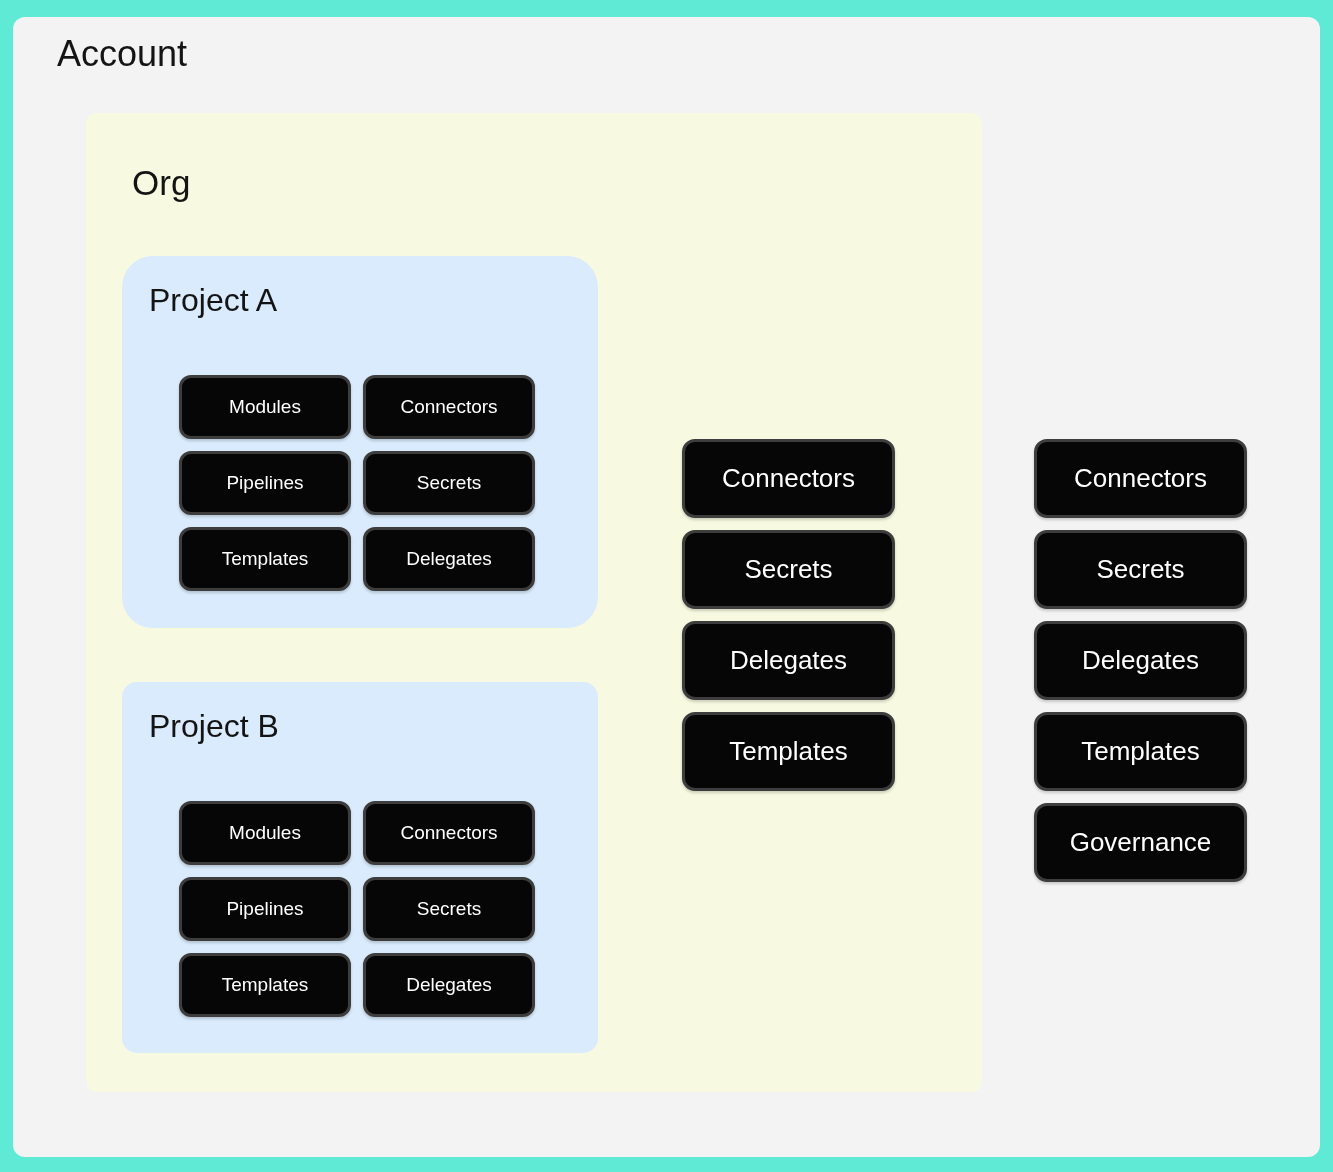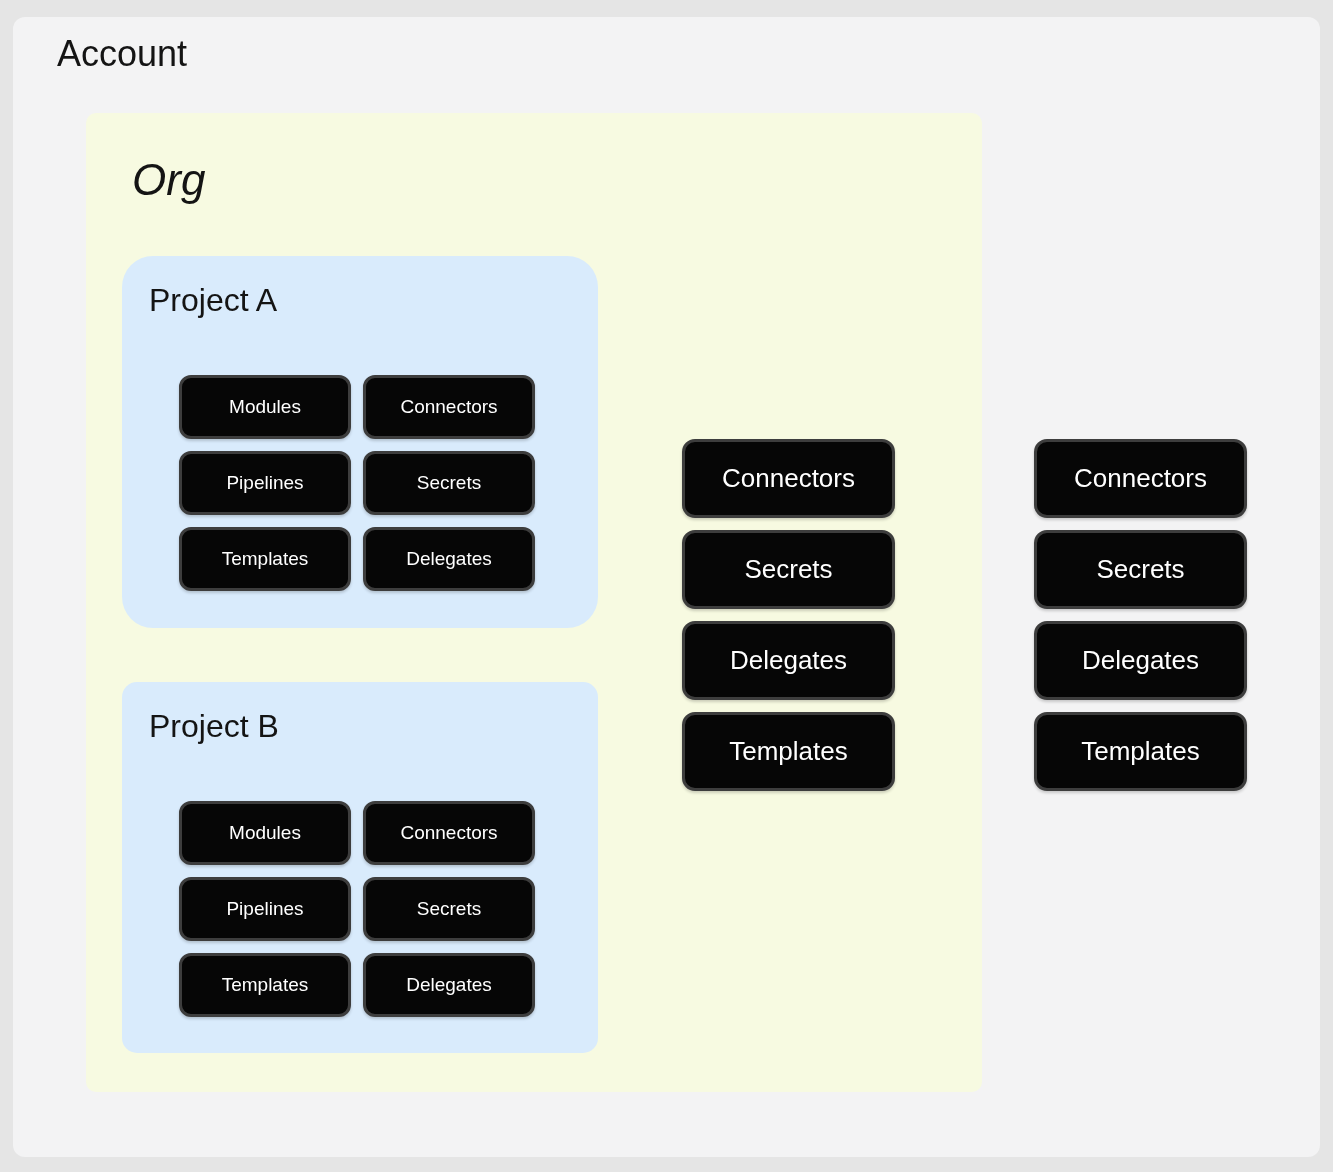--- a/index.html
+++ b/index.html
@@ -3,21 +3,21 @@
 <meta charset="utf-8">
 <style>
   * { box-sizing: border-box; margin: 0; padding: 0; }
   html, body { background: #ffffff; }
   body { font-family: "Liberation Sans", "DejaVu Sans", sans-serif; }
 
   .page {
     position: relative;
     width: 1333px;
     height: 1172px;
-    background: #e5e5e5;
+    background: #5eead4;
     overflow: hidden;
   }
 
   .account-box {
     position: absolute;
     left: 13px; top: 17px;
     width: 1307px; height: 1140px;
     background: var(--account_bg, #f3f3f4);
     border-radius: 12px;
   }
@@ -30,21 +30,21 @@
   }
   .account-title { position: absolute; left: 44px; top: 16px; font-size: 36px; }
 
   .org-box {
     position: absolute;
     left: 73px; top: 96px;
     width: 896px; height: 979px;
     background: var(--org_bg, #f7fae1);
     border-radius: 10px;
   }
-  .org-title { position: absolute; left: 46px; top: 42px; font-size: 44px; font-style: italic; }
+  .org-title { position: absolute; left: 46px; top: 50px; font-size: 35px; }
 
   .project {
     position: absolute;
     left: 36px;
     width: 476px; height: 372px;
     background: var(--project_bg, #d9ebfc);
     border-radius: 8px;
   }
   .project-a { top: 143px; border-radius: 31px; }
   .project-b { top: 569px; height: 371px; border-radius: 15px; }
@@ -150,16 +150,17 @@
     <div class="pill-col account-pills">
 
         <div class="pill pill-lg">Connectors</div>
 
         <div class="pill pill-lg">Secrets</div>
 
         <div class="pill pill-lg">Delegates</div>
 
         <div class="pill pill-lg">Templates</div>
 
+        <div class="pill pill-lg">Governance</div>
       </div>
 
   </div>
 </div>
 
 </body></html>

